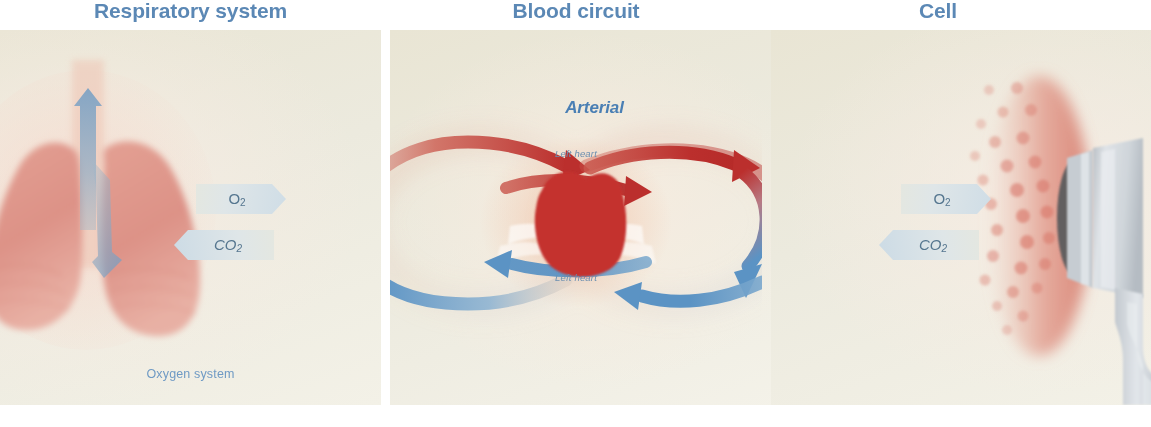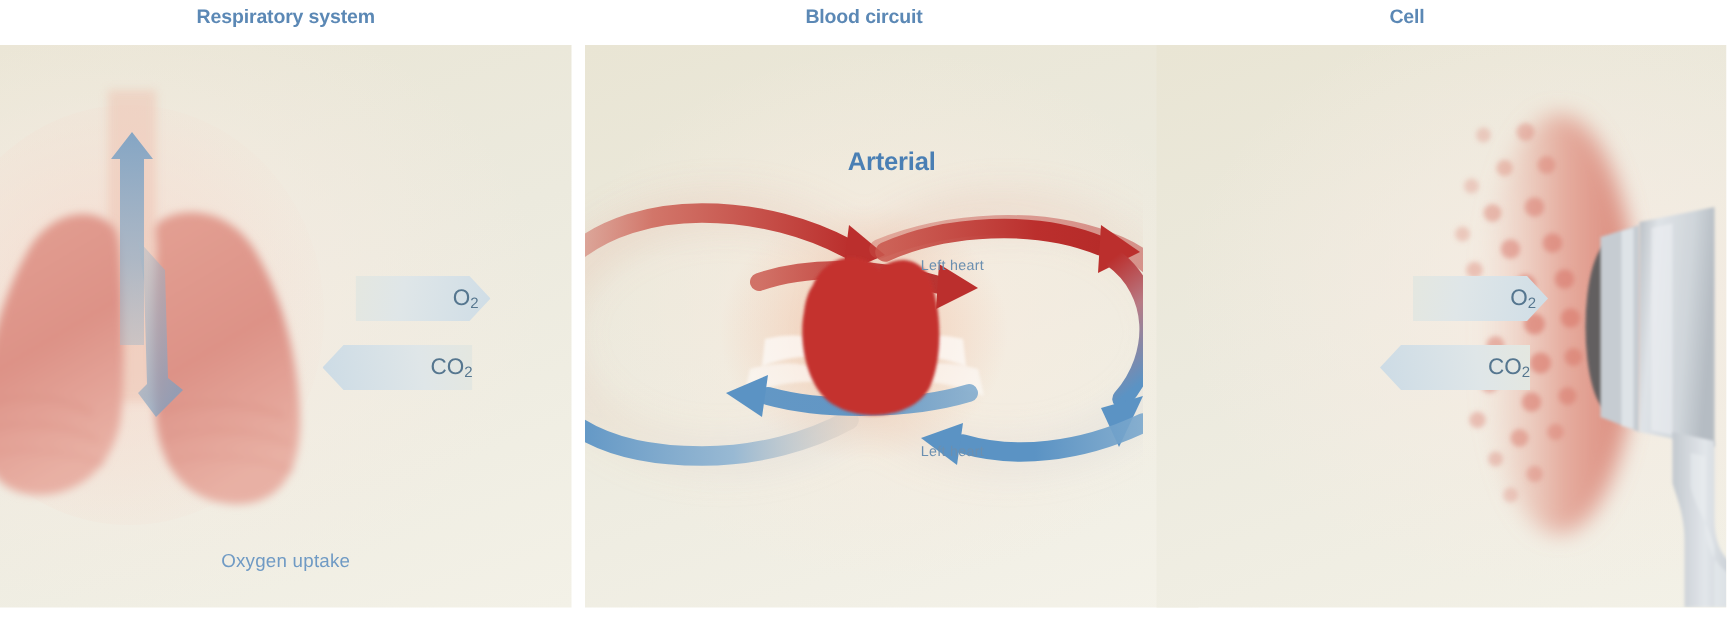--- a/index.html
+++ b/index.html
@@ -27,21 +27,21 @@
     left: 0; top: 0;
     width: 1151px;
     height: 30px;
   }
   .panel-title {
     position: absolute;
     top: 0;
     height: 30px;
     line-height: 22px;
     text-align: center;
-    font-size: 13px;
+    font-size: 21px;
     font-weight: bold;
     color: #5b88b5;
     letter-spacing: -0.1px;
   }
   .t1 { left: 0px;   width: 381px; }
   .t2 { left: 390px; width: 372px; }
   .t3 { left: 748px; width: 380px; }
 
   
   .panel {
@@ -52,20 +52,21 @@
   }
   .p1 { left: 0px;   width: 381px;
         background:
           radial-gradient(120% 90% at 22% 45%, #f6ece3 0%, rgba(246,236,227,0) 62%),
           linear-gradient(160deg, #e9e5d4 0%, #eceade 45%, #f3f1e7 100%);
   }
   .p2 { left: 390px; width: 409px;
         background:
           radial-gradient(80% 70% at 50% 48%, #f7ece0 0%, rgba(247,236,224,0) 68%),
           linear-gradient(160deg, #e9e5d4 0%, #eceade 45%, #f4f2e9 100%);
+        font-style: italic;
   }
   .p3 { left: 771px; width: 380px;
         background:
           radial-gradient(110% 85% at 72% 45%, #f6ece3 0%, rgba(246,236,227,0) 62%),
           linear-gradient(160deg, #e9e5d4 0%, #eceade 45%, #f3f1e7 100%);
   }
 
   .caption {
     position: absolute;
     bottom: 24px;
@@ -86,50 +87,49 @@
     font-weight: bold;
     color: #4a7fb4;
     letter-spacing: -0.1px;
   }
   .lbl-arterial { top: 68px; }
   .lbl-venous   { top: 286px; }
 
   .heart-label {
     position: absolute;
     width: 160px;
-    text-align: right;
+    text-align: center;
     font-size: 9.5px;
     color: #6b8fb0;
     letter-spacing: 0.2px;
-    margin-top: 24px;
   }
   .lbl-left-heart  { left: 106px; top: 118px; }
   .lbl-right-heart { left: 106px; top: 242px; }
 
   
   .gas {
     position: absolute;
     height: 30px;
     display: flex;
     align-items: center;
-    justify-content: flex-end;
+    justify-content: center;
     font-size: 15px;
     color: #55768f;
-    margin-left: 41px;
   }
   .gas span { position: relative; z-index: 2; }
   .gas.right-arrow {
     clip-path: polygon(0 0, calc(100% - 14px) 0, 100% 50%, calc(100% - 14px) 100%, 0 100%);
     background: linear-gradient(100deg, #e4e7e0 0%, #dfe6e8 35%, #cfdde6 100%);
     padding-right: 8px;
   }
   .gas.left-arrow {
     clip-path: polygon(14px 0, 100% 0, 100% 100%, 14px 100%, 0 50%);
     background: linear-gradient(260deg, #e4e7e0 0%, #dfe6e8 35%, #ccdbe5 100%);
     padding-left: 8px;
+    font-style: italic;
   }
   .sub { font-size: 10px; vertical-align: -2px; }
 
   svg { display:block; }
   .layer { position:absolute; left:0; top:0; }
 </style>
 </head>
 <body>
 
 <div class="board">
@@ -206,21 +206,21 @@
       <path d="M92 130 L110 150 L112 222 L122 230 L104 248 L92 232 L98 226 L96 158 Z" fill="url(#bronG)" opacity="0.85"></path>
     </svg>
 
     <div class="gas right-arrow" style="left:196px; top:154px; width:82px;">
       <span><span>O</span><span class="sub">2</span></span>
     </div>
     <div class="gas left-arrow" style="left:174px; top:200px; width:92px;">
       <span><span>CO</span><span class="sub">2</span></span>
     </div>
 
-    <div class="caption">Oxygen uptake</div>
+    <div class="caption">Oxygen system</div>
   </div>
 
   <div class="panel p2">
 
     <svg class="layer" width="372" height="375" viewBox="0 0 372 375">
       <defs>
         <linearGradient id="redTop" x1="0" y1="0" x2="1" y2="0">
           <stop offset="0%" stop-color="#dcb0a4" stop-opacity="0.55"></stop>
           <stop offset="40%" stop-color="#cf6a5e" stop-opacity="0.9"></stop>
           <stop offset="100%" stop-color="#bb2f2d"></stop>

